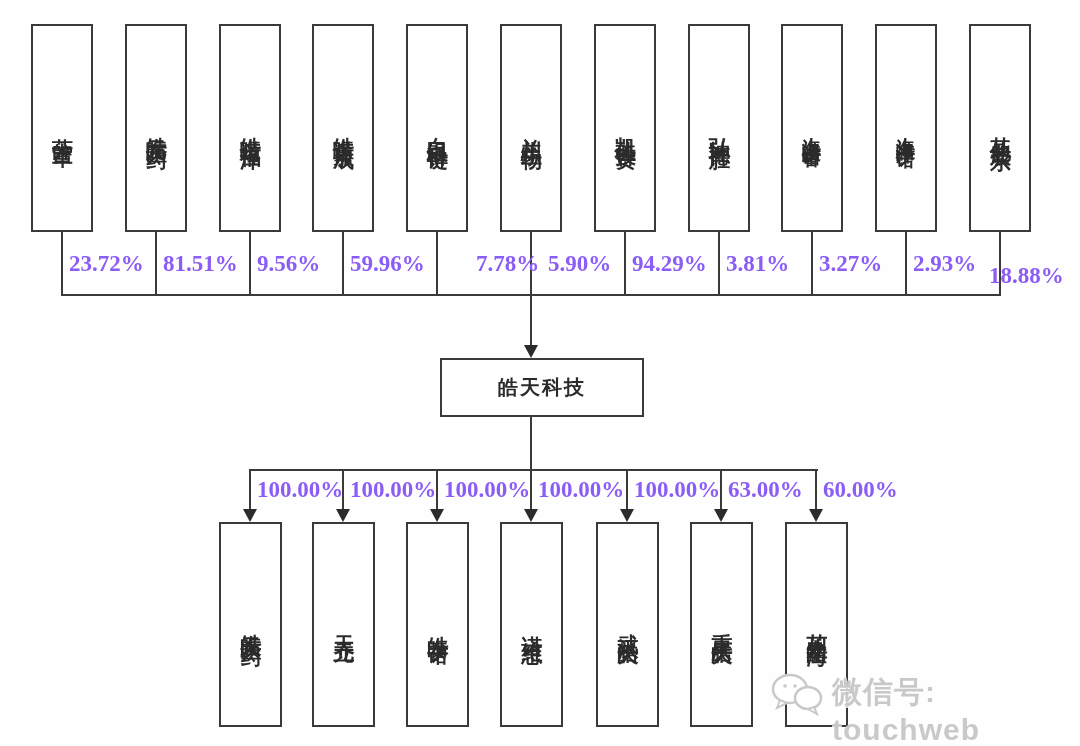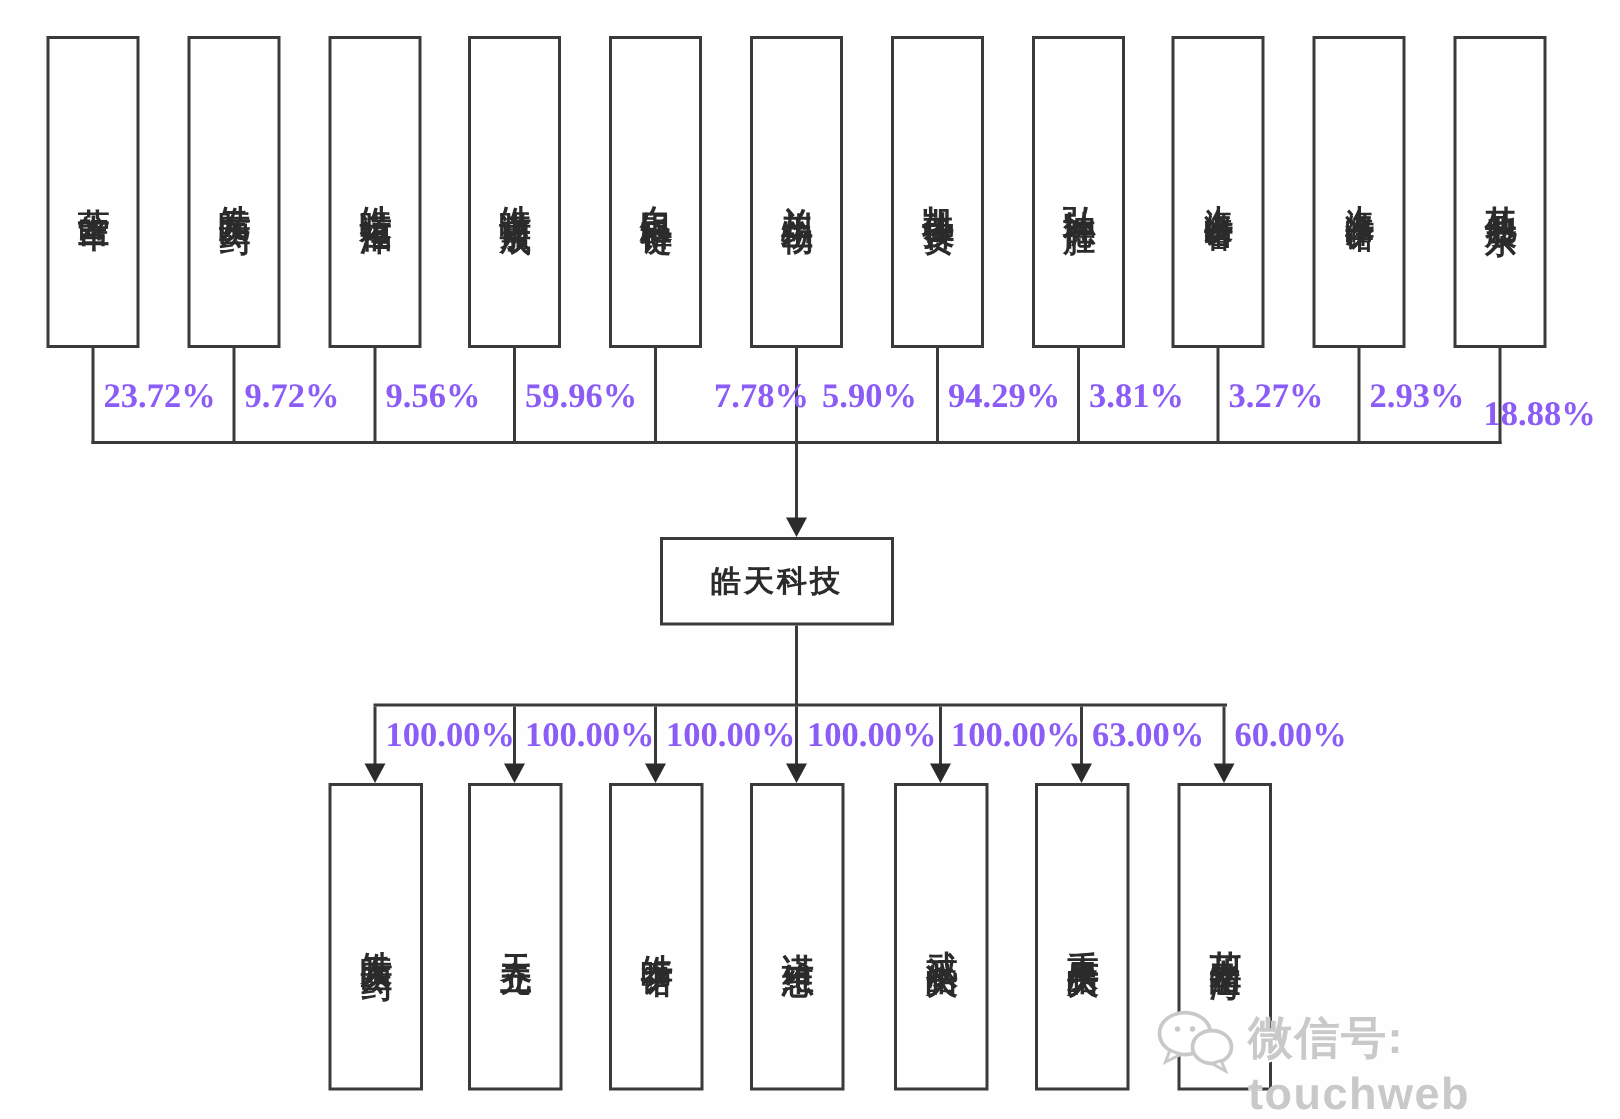--- a/index.html
+++ b/index.html
@@ -86,37 +86,37 @@
   <div class="vline" style="left:342px; top:232px; height:64px;"></div>
   <div class="vline" style="left:436px; top:232px; height:64px;"></div>
   <div class="vline" style="left:530px; top:232px; height:64px;"></div>
   <div class="vline" style="left:624px; top:232px; height:64px;"></div>
   <div class="vline" style="left:718px; top:232px; height:64px;"></div>
   <div class="vline" style="left:811px; top:232px; height:64px;"></div>
   <div class="vline" style="left:905px; top:232px; height:64px;"></div>
   <div class="vline" style="left:999px; top:232px; height:64px;"></div>
 
   <div class="pct" style="left:69px;   top:251px;">23.72%</div>
-  <div class="pct" style="left:163px;  top:251px;">9.72%</div>
+  <div class="pct" style="left:163px;  top:251px;">81.51%</div>
   <div class="pct" style="left:257px;  top:251px;">9.56%</div>
   <div class="pct" style="left:350px;  top:251px;">59.96%</div>
   <div class="pct" style="left:444px;  top:251px;margin-left:32px;">7.78%</div>
   <div class="pct" style="left:548px;  top:251px;">5.90%</div>
   <div class="pct" style="left:632px;  top:251px;">94.29%</div>
   <div class="pct" style="left:726px;  top:251px;">3.81%</div>
   <div class="pct" style="left:819px;  top:251px;">3.27%</div>
   <div class="pct" style="left:913px;  top:251px;">2.93%</div>
   <div class="pct" style="left:989px; top:251px;margin-top:12px;">18.88%</div>
 
   <div class="hline" style="left:61px; top:294px; width:940px;"></div>
 
   <div class="vline" style="left:530px; top:294px; height:52px;"></div>
   <div class="arrowhead" style="left:524px; top:345px;"></div>
 
-  <div class="box" style="left:440px; top:358px; width:156px; height:59px;">
+  <div class="box" style="left:440px; top:358px; width:204px; height:59px;">
     <span class="hname">皓天科技</span>
   </div>
 
   <div class="vline" style="left:530px; top:417px; height:54px;"></div>
   <div class="hline" style="left:249px; top:469px; width:569px;"></div>
 
   <div class="vline" style="left:249px; top:471px; height:39px;"></div>
   <div class="vline" style="left:342px; top:471px; height:39px;"></div>
   <div class="vline" style="left:436px; top:471px; height:39px;"></div>
   <div class="vline" style="left:530px; top:471px; height:39px;"></div>

